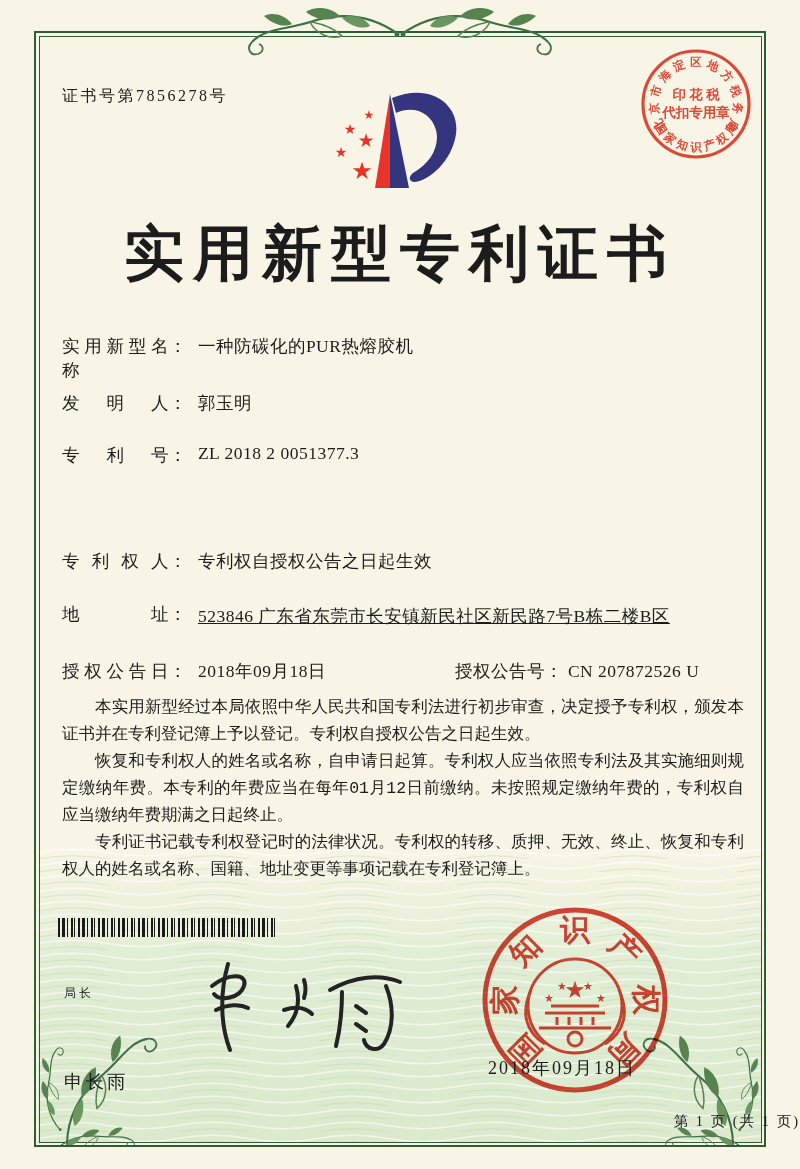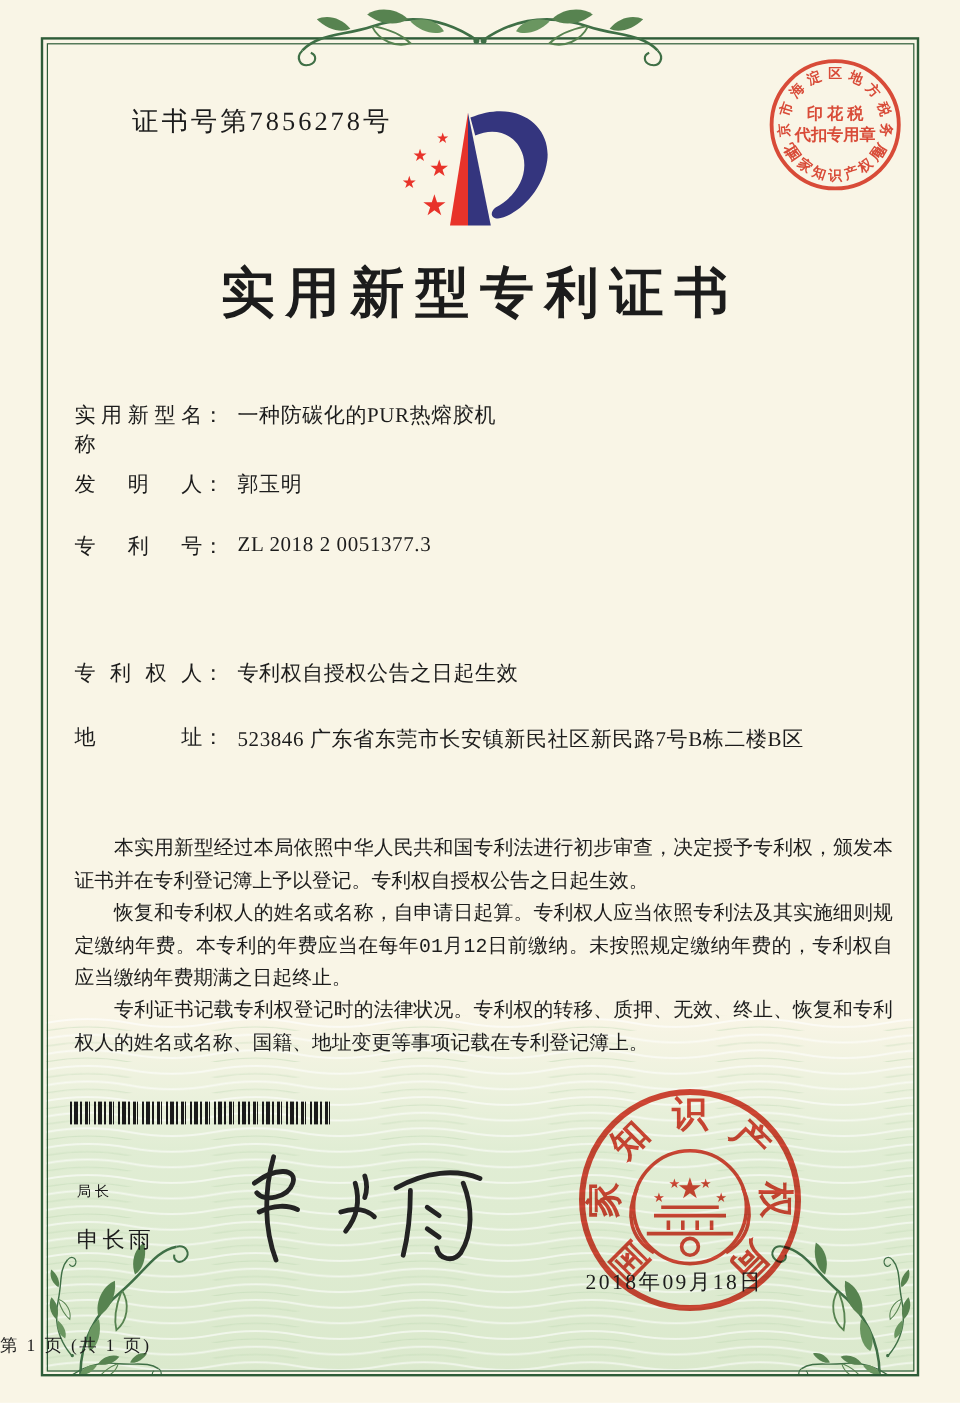--- a/index.html
+++ b/index.html
@@ -21,54 +21,54 @@
       rgba(224,238,213,0.55) 22%,
       rgba(222,236,210,0.9) 38%,
       #dfecd2 55%, #dbe9cd 100%);}
   .green-zone svg{position:absolute;inset:0;width:100%;height:100%;opacity:.8;}
   
   .orn{position:absolute;z-index:2;pointer-events:none;}
   .orn-top{left:50%;top:6px;transform:translateX(-50%);width:320px;height:56px;}
   .orn-bl{left:36px;bottom:24px;width:130px;height:130px;}
   .orn-br{right:36px;bottom:24px;width:130px;height:130px;}
   
-  .cert-no{position:absolute;left:62px;top:86px;font-size:22px;letter-spacing:2.5px;z-index:3;margin-left:48px;}
+  .cert-no{position:absolute;left:62px;top:86px;font-size:16px;letter-spacing:2.5px;z-index:3;}
   .logo{position:absolute;left:318px;top:86px;width:170px;height:118px;z-index:3;}
   .tax-stamp{position:absolute;left:630px;top:38px;width:134px;height:134px;z-index:4;
     mix-blend-mode:multiply;opacity:.95;}
   .title{position:absolute;left:0;right:0;top:214px;text-align:center;z-index:3;
-    font-size:45px;font-weight:700;letter-spacing:9px;}
+    font-size:60px;font-weight:700;letter-spacing:9px;}
   
   .frow{position:absolute;left:62px;right:56px;font-size:17.5px;z-index:3;letter-spacing:.5px;}
   .flabel{display:inline-block;width:107px;text-align:justify;text-align-last:justify;vertical-align:top;}
   .fcolon{vertical-align:top;}
   .fvalue{margin-left:6px;vertical-align:top;}
-  .addr{display:inline-block;width:478px;word-break:break-all;line-height:1.62;}
+  .addr{display:inline-block;width:478px;word-break:break-all;line-height:1.62;text-decoration:underline;}
   .grant-group{position:absolute;left:393px;top:0;white-space:nowrap;}
   
   .paras{position:absolute;left:62px;right:56px;top:694px;z-index:3;
     font-size:16.5px;line-height:27px;text-align:justify;font-family:Liberation Mono, monospace;}
   .paras p{margin:0;text-indent:2em;}
   
   .barcode{position:absolute;left:58px;top:918px;width:220px;height:19px;z-index:3;
     background:repeating-linear-gradient(90deg,
       #1a1a1a 0 2px,transparent 2px 4px,
       #1a1a1a 4px 7px,transparent 7px 9px,
       #1a1a1a 9px 10px,transparent 10px 13px,
       #1a1a1a 13px 15px,transparent 15px 16px,
       #1a1a1a 16px 17px,transparent 17px 20px);}
   
   .sig-title{position:absolute;left:64px;top:985px;font-size:12px;letter-spacing:3px;z-index:3;}
-  .sig-name{position:absolute;left:64px;top:1020px;font-size:18.5px;letter-spacing:3px;z-index:3;}
+  .sig-name{position:absolute;left:64px;top:1069px;font-size:18.5px;letter-spacing:3px;z-index:3;}
   .sig-svg{position:absolute;left:200px;top:952px;width:215px;height:110px;z-index:3;}
   .big-seal{position:absolute;left:463px;top:888px;width:224px;height:224px;z-index:3;
     mix-blend-mode:multiply;opacity:.93;}
   .seal-date{position:absolute;left:488px;top:1056px;font-size:18px;letter-spacing:2px;z-index:4;}
   
-  .footer{position:absolute;left:0;right:0;top:1112px;text-align:left;font-size:14.5px;
+  .footer{position:absolute;left:0;right:0;top:1112px;text-align:right;font-size:14.5px;
     letter-spacing:2px;z-index:3;}
   .defs-holder{position:absolute;width:0;height:0;overflow:hidden;}
   svg text{font-family:"Liberation Serif","DejaVu Serif",serif;}
 </style>
 </head>
 <body>
 
 <svg class="defs-holder" aria-hidden="true">
   <defs>
     <g id="flourish">
@@ -173,20 +173,28 @@
     <span class="flabel">专利号</span><span class="fcolon">：</span>
     <span class="fvalue">ZL 2018 2 0051377.3</span>
   </div>
   <div class="frow" style="top:549px">
     <span class="flabel">专利权人</span><span class="fcolon">：</span>
     <span class="fvalue">专利权自授权公告之日起生效</span>
   </div>
   <div class="frow" style="top:602px">
     <span class="flabel">地址</span><span class="fcolon">：</span>
     <span class="fvalue addr">523846 广东省东莞市长安镇新民社区新民路7号B栋二楼B区</span>
+  </div>
+  <div class="frow" style="top:659px">
+    <span class="flabel">授权公告日</span><span class="fcolon">：</span>
+    <span class="fvalue">2018年09月18日</span>
+    <span class="grant-group">
+      <span>授权公告号</span><span>：</span>
+      <span>CN 207872526 U</span>
+    </span>
   </div>
 
   <div class="paras">
     <p>本实用新型经过本局依照中华人民共和国专利法进行初步审查，决定授予专利权，颁发本证书并在专利登记簿上予以登记。专利权自授权公告之日起生效。</p>
     <p>恢复和专利权人的姓名或名称，自申请日起算。专利权人应当依照专利法及其实施细则规定缴纳年费。本专利的年费应当在每年01月12日前缴纳。未按照规定缴纳年费的，专利权自应当缴纳年费期满之日起终止。</p>
     <p>专利证书记载专利权登记时的法律状况。专利权的转移、质押、无效、终止、恢复和专利权人的姓名或名称、国籍、地址变更等事项记载在专利登记簿上。</p>
   </div>
 
   <div class="barcode"></div>
 

